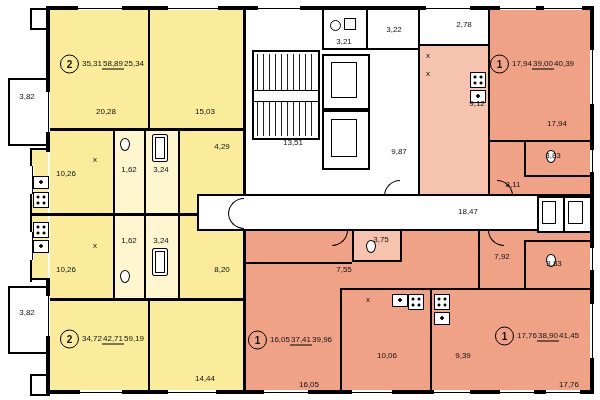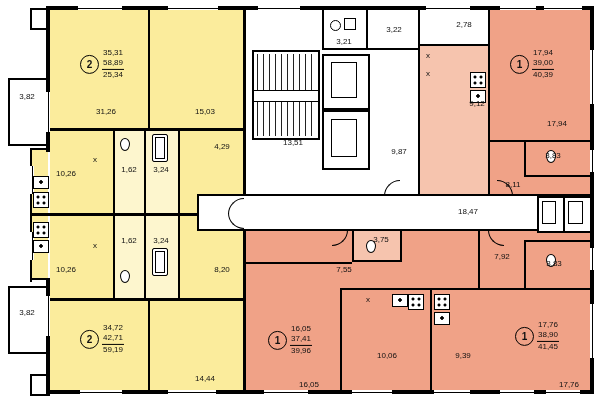--- a/index.html
+++ b/index.html
@@ -39,21 +39,21 @@
                        radial-gradient(circle at 10px 10px,#000 1.2px,transparent 1.8px);}
   .sink{position:absolute;width:14px;height:11px;border:1px solid #000;background:#fff;
       background-image:radial-gradient(circle at 7px 5px,#000 1.5px,transparent 2px);}
   .chute-circle{position:absolute;width:9px;height:9px;border:1px solid #000;border-radius:50%;background:#fff;}
   .chute-box{position:absolute;width:10px;height:10px;border:1px solid #000;background:#fff;}
   .lbl{position:absolute;transform:translate(-50%,-50%);font-size:8px;line-height:1;
        white-space:nowrap;color:#111;}
   .badge{position:absolute;transform:translate(-50%,-50%);display:flex;align-items:center;gap:3px;}
   .badge .num{width:17px;height:17px;border:1.4px solid #000;border-radius:50%;display:flex;
        align-items:center;justify-content:center;font-size:10px;font-weight:700;}
-  .badge .areas{display:flex;flex-direction:column;align-items:center;font-size:8px;line-height:1.3;}
+  .badge .areas{display:flex;flex-direction:row;align-items:center;font-size:8px;line-height:1.3;}
   .badge .areas .mid{border-bottom:1px solid #000;padding:0 1px;text-align:center;}
 </style>
 </head>
 <body>
 
 <div class="stage">
 
   <div class="room cy" style="left:50px;top:10px;width:98px;height:118px"></div>
   <div class="room cy" style="left:148px;top:10px;width:95px;height:118px"></div>
   <div class="room cy" style="left:50px;top:128px;width:63px;height:86px"></div>
@@ -185,21 +185,21 @@
   <div class="stove" style="left:470px;top:72px"></div>
   <div class="stove" style="left:408px;top:294px"></div>
   <div class="stove" style="left:434px;top:294px"></div>
   <div class="sink" style="left:33px;top:176px"></div>
   <div class="sink" style="left:33px;top:240px"></div>
   <div class="sink" style="left:470px;top:90px"></div>
   <div class="sink" style="left:392px;top:294px"></div>
   <div class="sink" style="left:434px;top:312px"></div>
 
   <span class="lbl" style="left:27px;top:97px">3,82</span>
-  <span class="lbl" style="left:106px;top:112px">31,26</span>
+  <span class="lbl" style="left:106px;top:112px">20,28</span>
   <span class="lbl" style="left:205px;top:112px">15,03</span>
   <span class="lbl" style="left:222px;top:147px">4,29</span>
   <span class="lbl" style="left:66px;top:174px">10,26</span>
   <span class="lbl" style="left:129px;top:170px">1,62</span>
   <span class="lbl" style="left:161px;top:170px">3,24</span>
   <span class="lbl" style="left:129px;top:241px">1,62</span>
   <span class="lbl" style="left:161px;top:241px">3,24</span>
   <span class="lbl" style="left:66px;top:270px">10,26</span>
   <span class="lbl" style="left:222px;top:270px">8,20</span>
   <span class="lbl" style="left:27px;top:313px">3,82</span>

